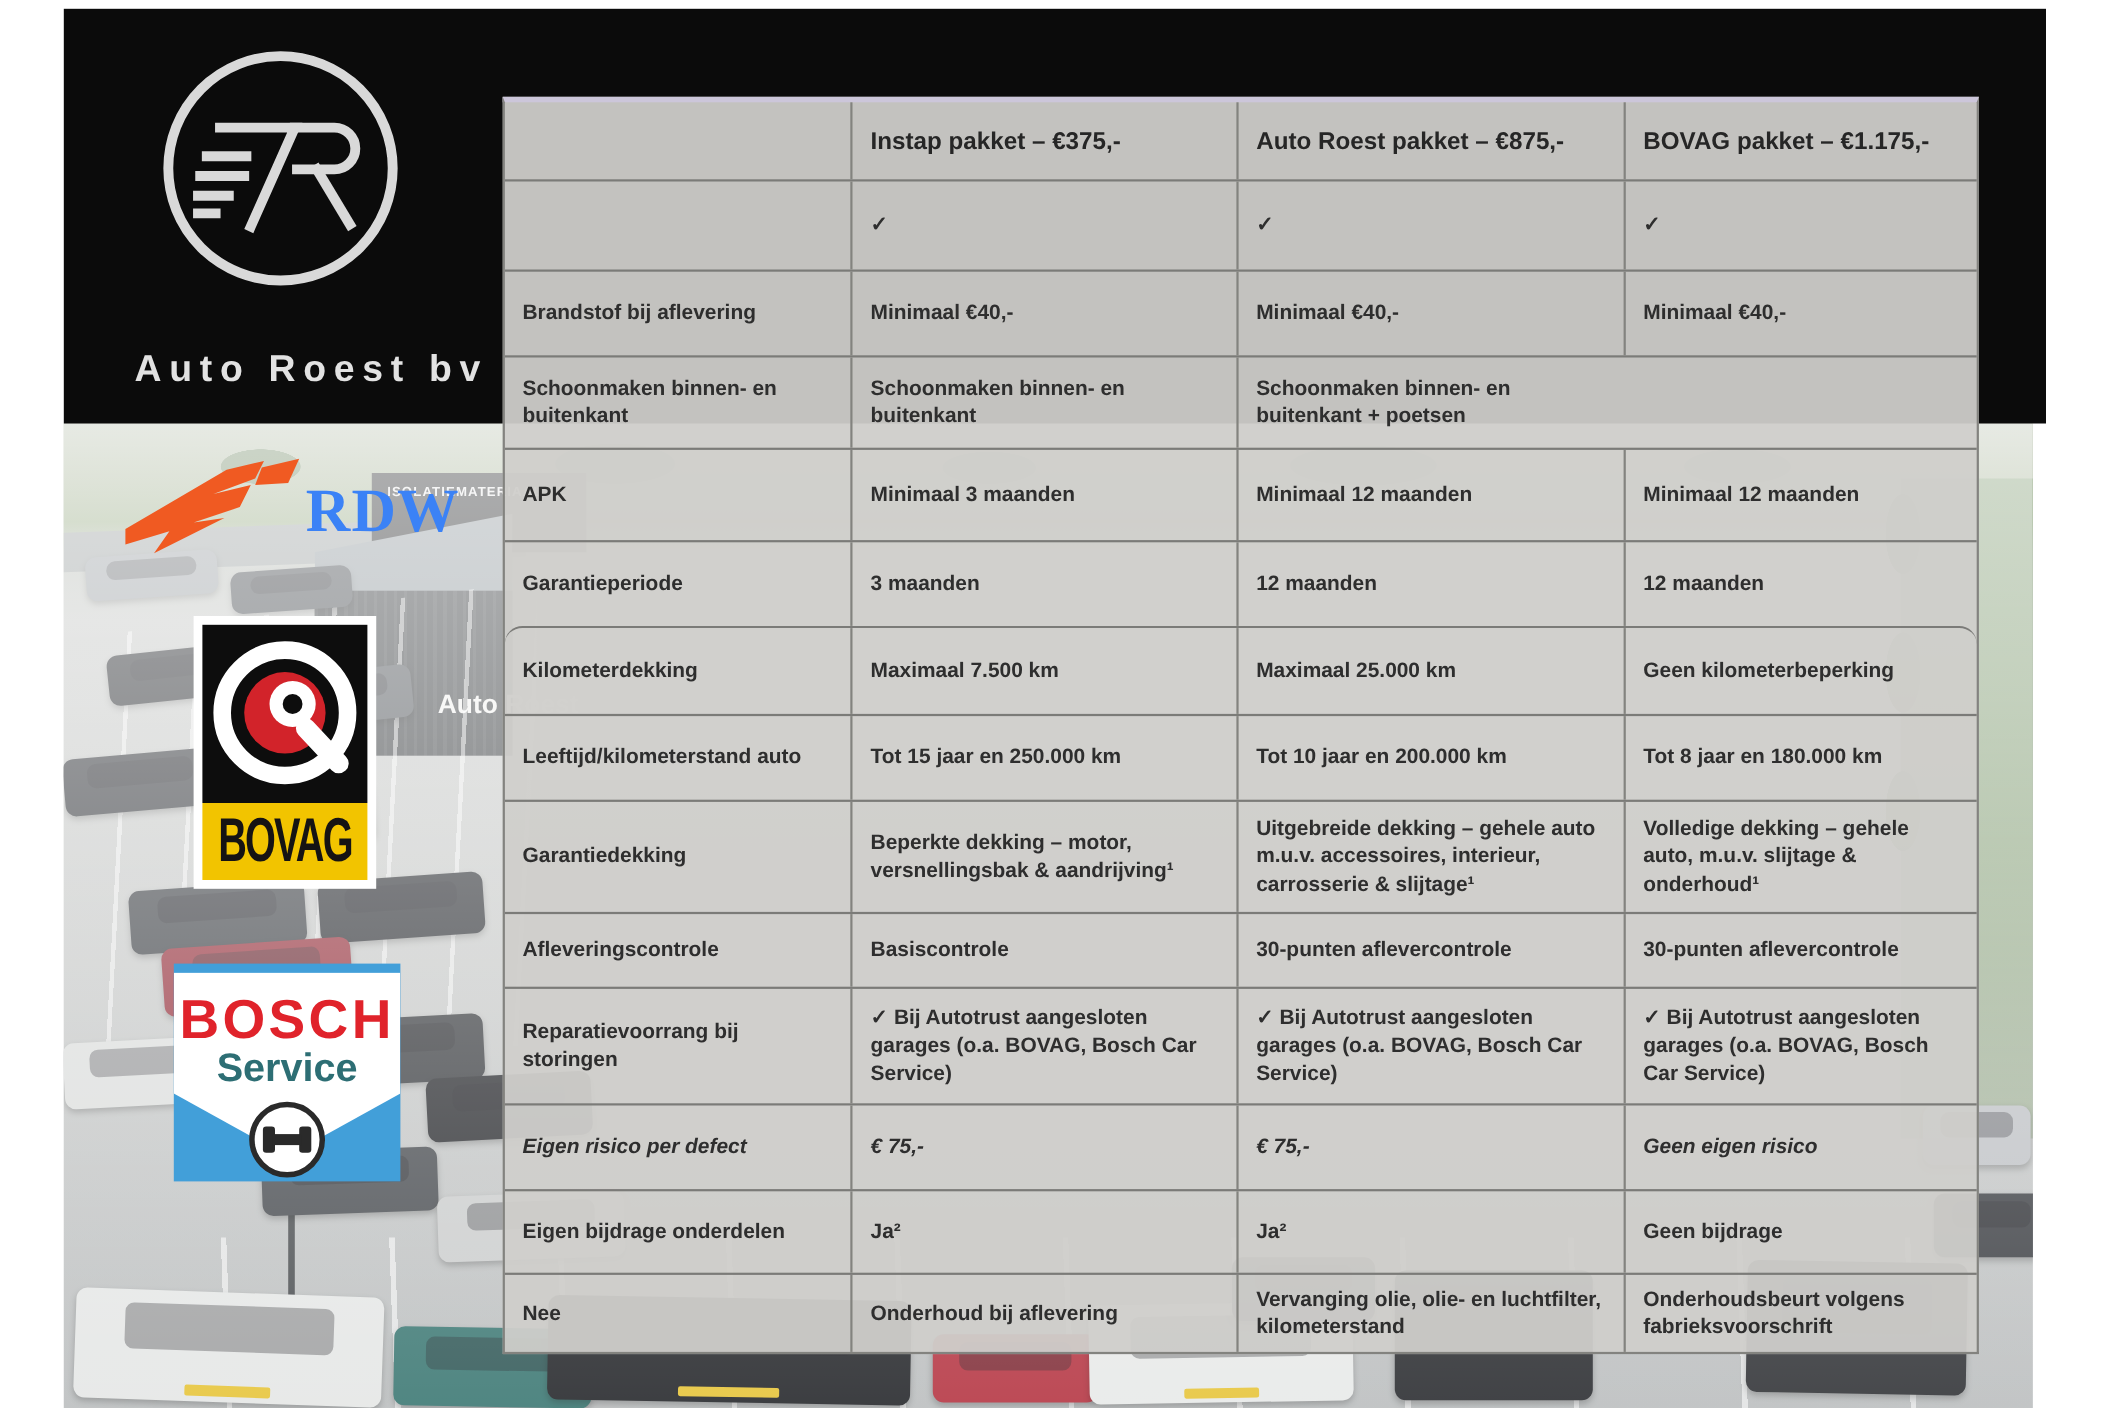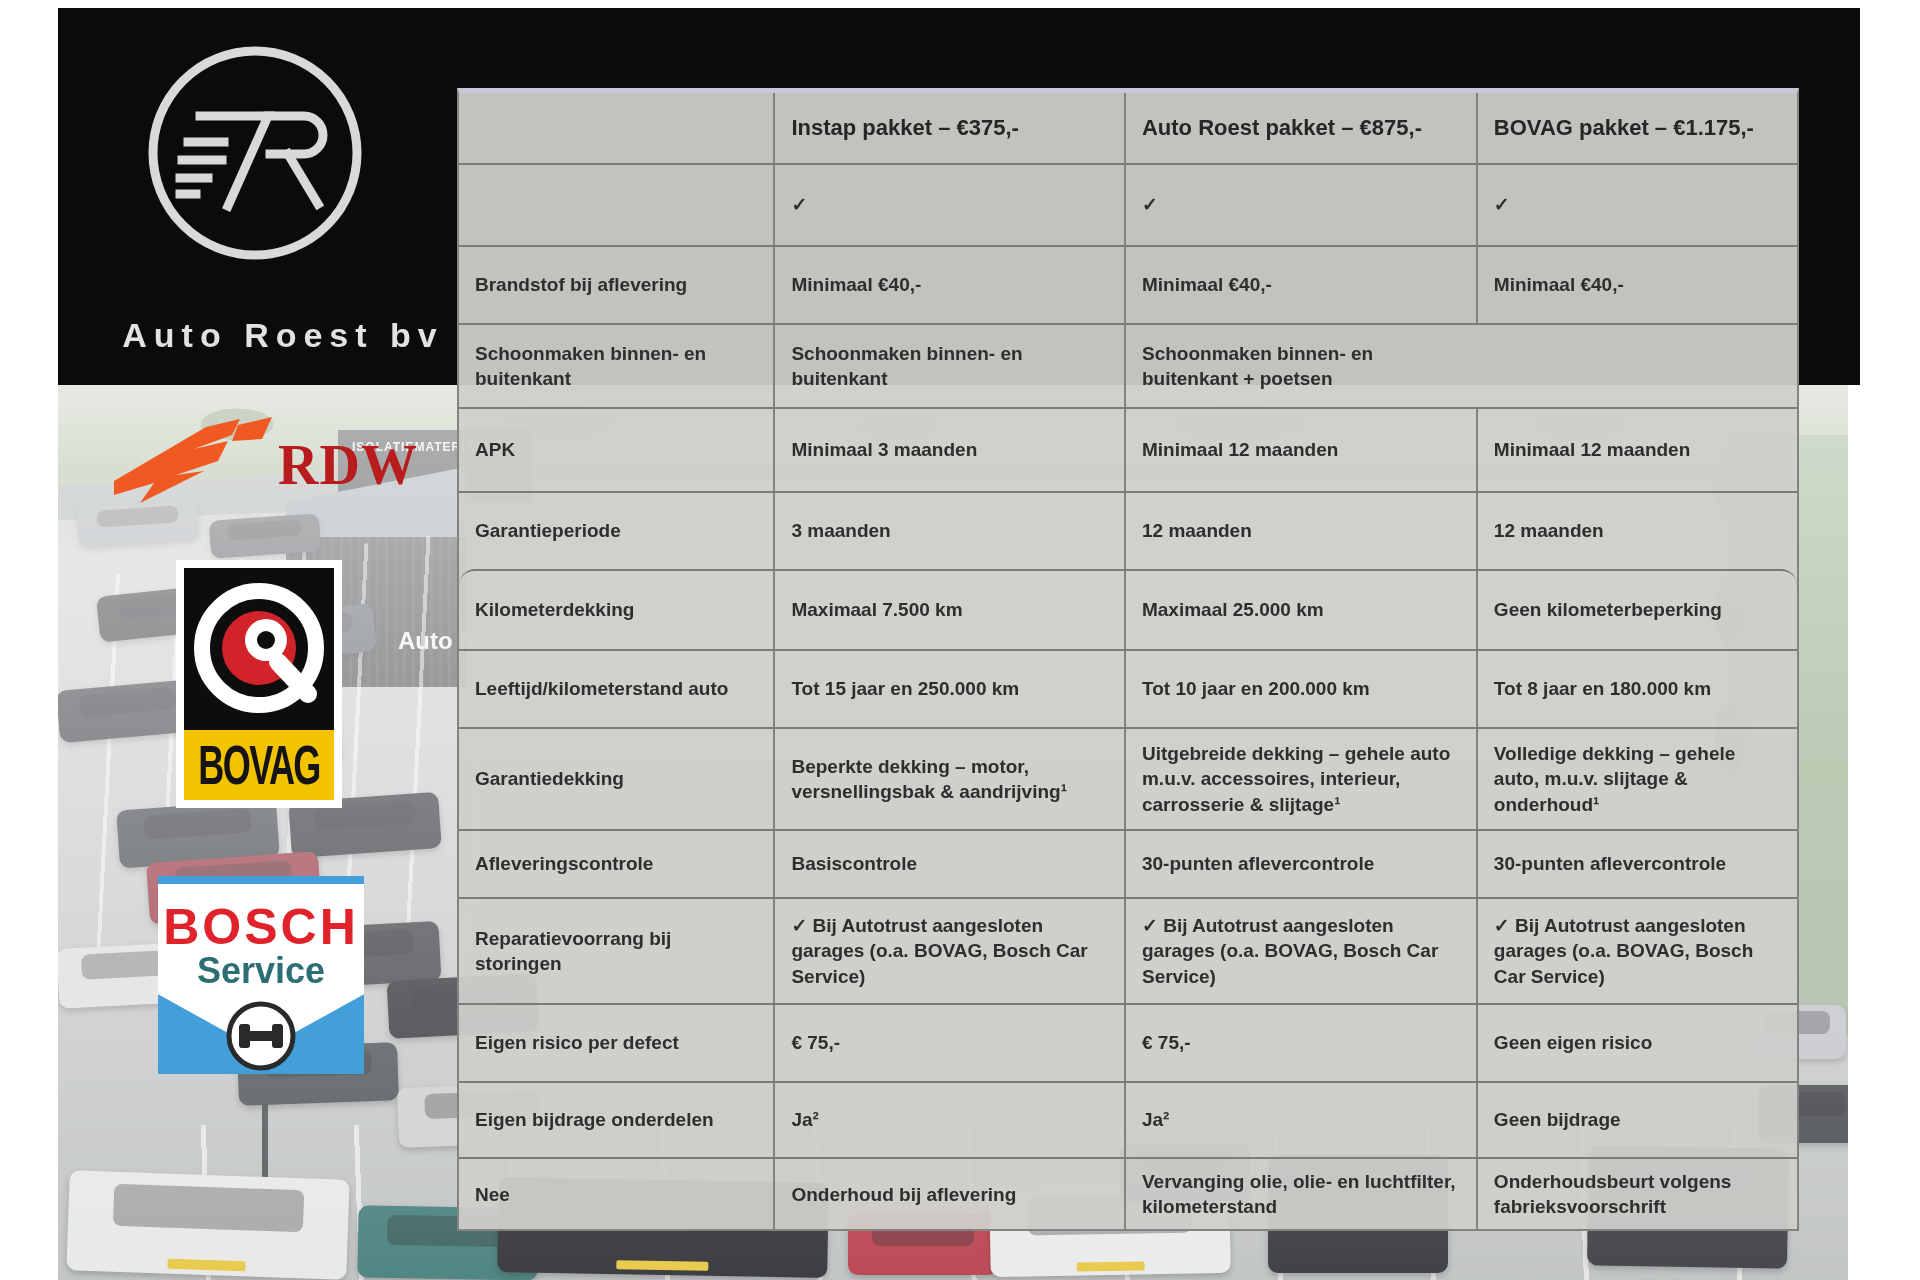--- a/index.html
+++ b/index.html
@@ -45,21 +45,21 @@
   .car{position:absolute;border-radius:10px;box-shadow:0 3px 6px rgba(0,0,0,.25);}
   .car::before{content:"";position:absolute;left:16%;right:16%;top:12%;height:42%;
     background:rgba(16,18,22,.35);border-radius:8px;}
   .car.pl::after{content:"";position:absolute;left:36%;bottom:5%;width:28%;height:10%;background:#e5c02c;border-radius:2px;}
   .wash{position:absolute;inset:0;pointer-events:none;
     background:linear-gradient(180deg,rgba(255,255,255,.66) 0%,rgba(255,255,255,.52) 28%,rgba(255,255,255,.34) 62%,rgba(255,255,255,.16) 100%);}
 
   
   .rdw{position:absolute;left:110px;top:415px;width:330px;height:100px;}
   .rdw-text{position:absolute;left:168px;top:18px;font-family:"Liberation Serif",serif;
-    font-size:56px;font-weight:600;color:#b91c1c;letter-spacing:1px;}
+    font-size:56px;font-weight:600;color:#3b82f6;letter-spacing:1px;}
   .bovag{position:absolute;left:176px;top:560px;width:166px;height:248px;background:#ffffff;padding:0;}
   .bovag-emblem{position:absolute;left:8px;top:8px;width:150px;height:162px;background:#0d0d0d;}
   .bovag-band{position:absolute;left:8px;top:170px;width:150px;height:70px;background:#f2c400;
     display:flex;align-items:center;justify-content:center;}
   .bovag-word{font-size:44px;font-weight:800;color:#151313;transform:scale(.82,1.28);letter-spacing:-2px;}
   .bosch{position:absolute;left:158px;top:876px;width:206px;height:198px;background:#429fd9;}
   .pennant{position:absolute;left:0;top:8px;width:100%;height:190px;background:#ffffff;
     clip-path:polygon(0 0,100% 0,100% 58%,50% 88%,0 58%);}
   .bosch-word{position:absolute;left:0;top:22px;width:100%;text-align:center;
     font-size:50px;font-weight:800;color:#e0232b;letter-spacing:3px;}
@@ -81,25 +81,25 @@
   .tcell:nth-child(3){width:26.3%;}
   .tcell:nth-child(4){width:24%;}
   .thead .tcell{font-size:22px;color:#262626;}
   .trow:nth-child(1){min-height:70px;}
   .trow:nth-child(2){min-height:80px;}
   .trow:nth-child(3){min-height:76px;}
   .trow:nth-child(4){min-height:82px;}
   .trow:nth-child(5){min-height:82px;}
   .trow:nth-child(6){min-height:76px;}
   .trow:nth-child(7){min-height:78px;border-radius:16px;}
-  .trow:nth-child(8){min-height:76px;}
+  .trow:nth-child(8){min-height:76px;justify-content:flex-end;}
   .trow:nth-child(9){min-height:100px;}
   .trow:nth-child(10){min-height:66px;}
   .trow:nth-child(11){min-height:104px;}
-  .trow:nth-child(12){min-height:76px;}
+  .trow:nth-child(12){min-height:76px;font-style:italic;}
   .trow:nth-child(13){min-height:74px;}
   .trow:nth-child(14){min-height:62px;}
 </style>
 </head>
 <body>
 
 <div class="canvas">
 
   <div class="photo">
     <div class="treeline"></div>

